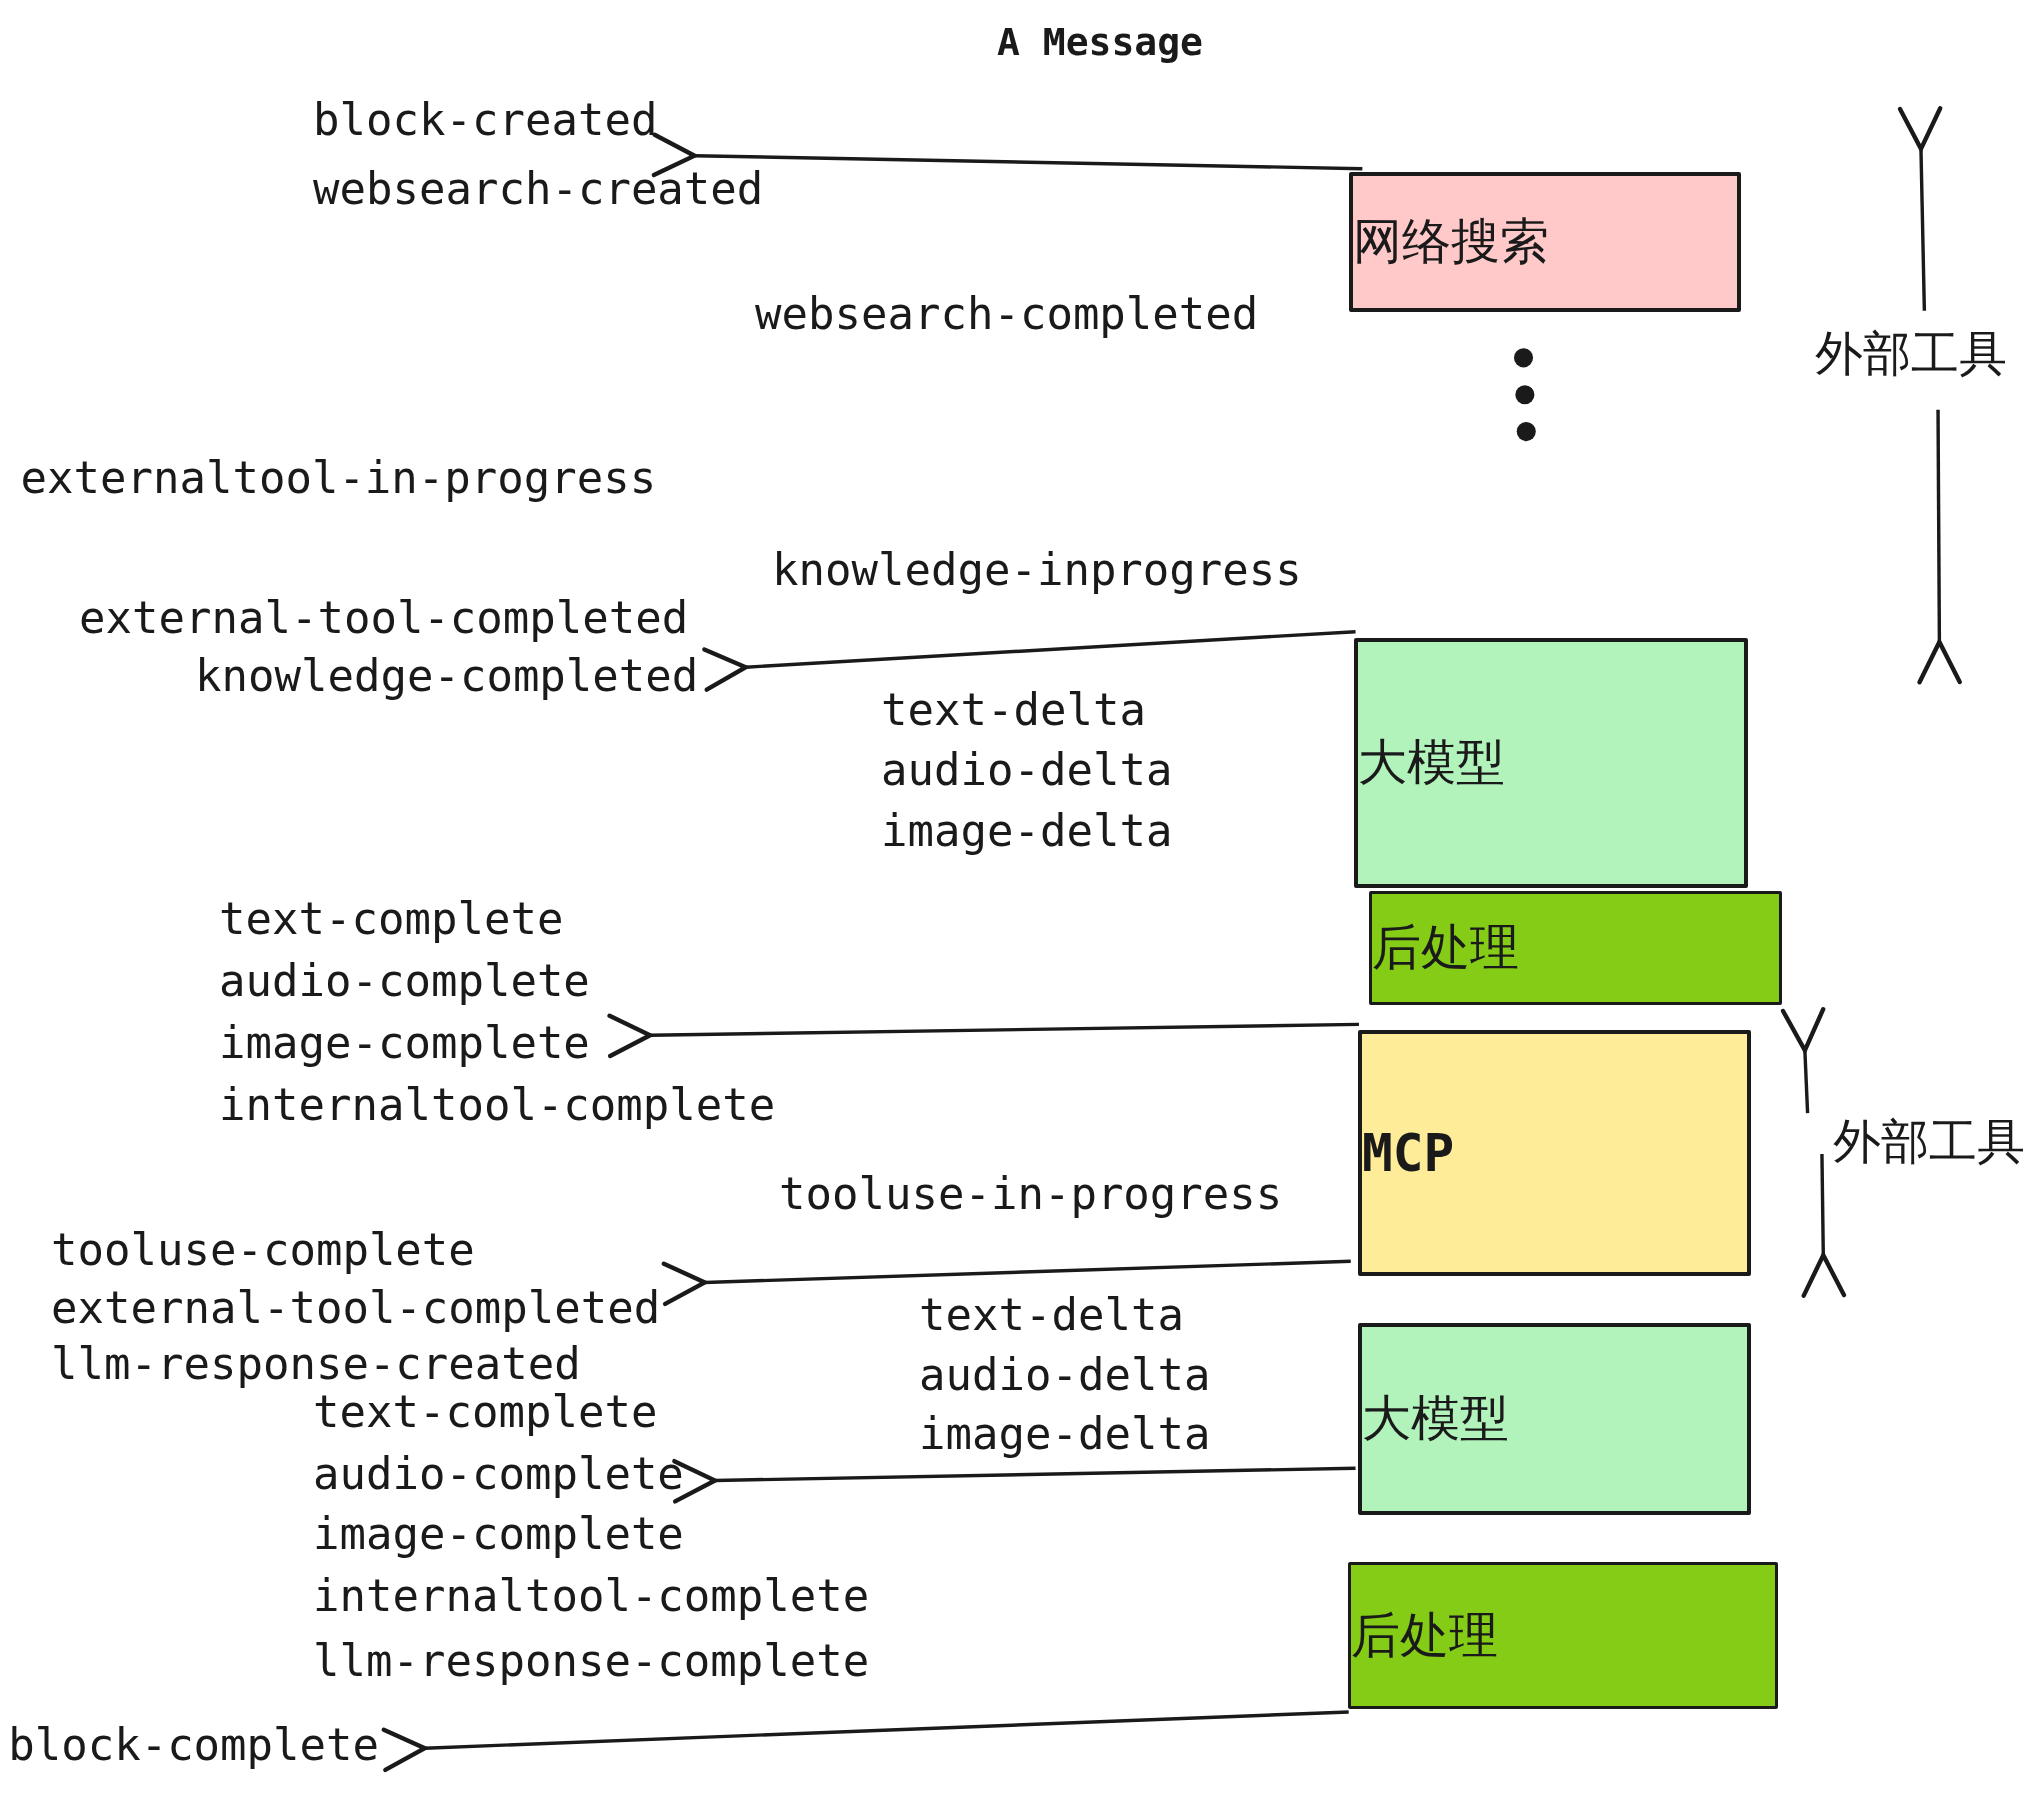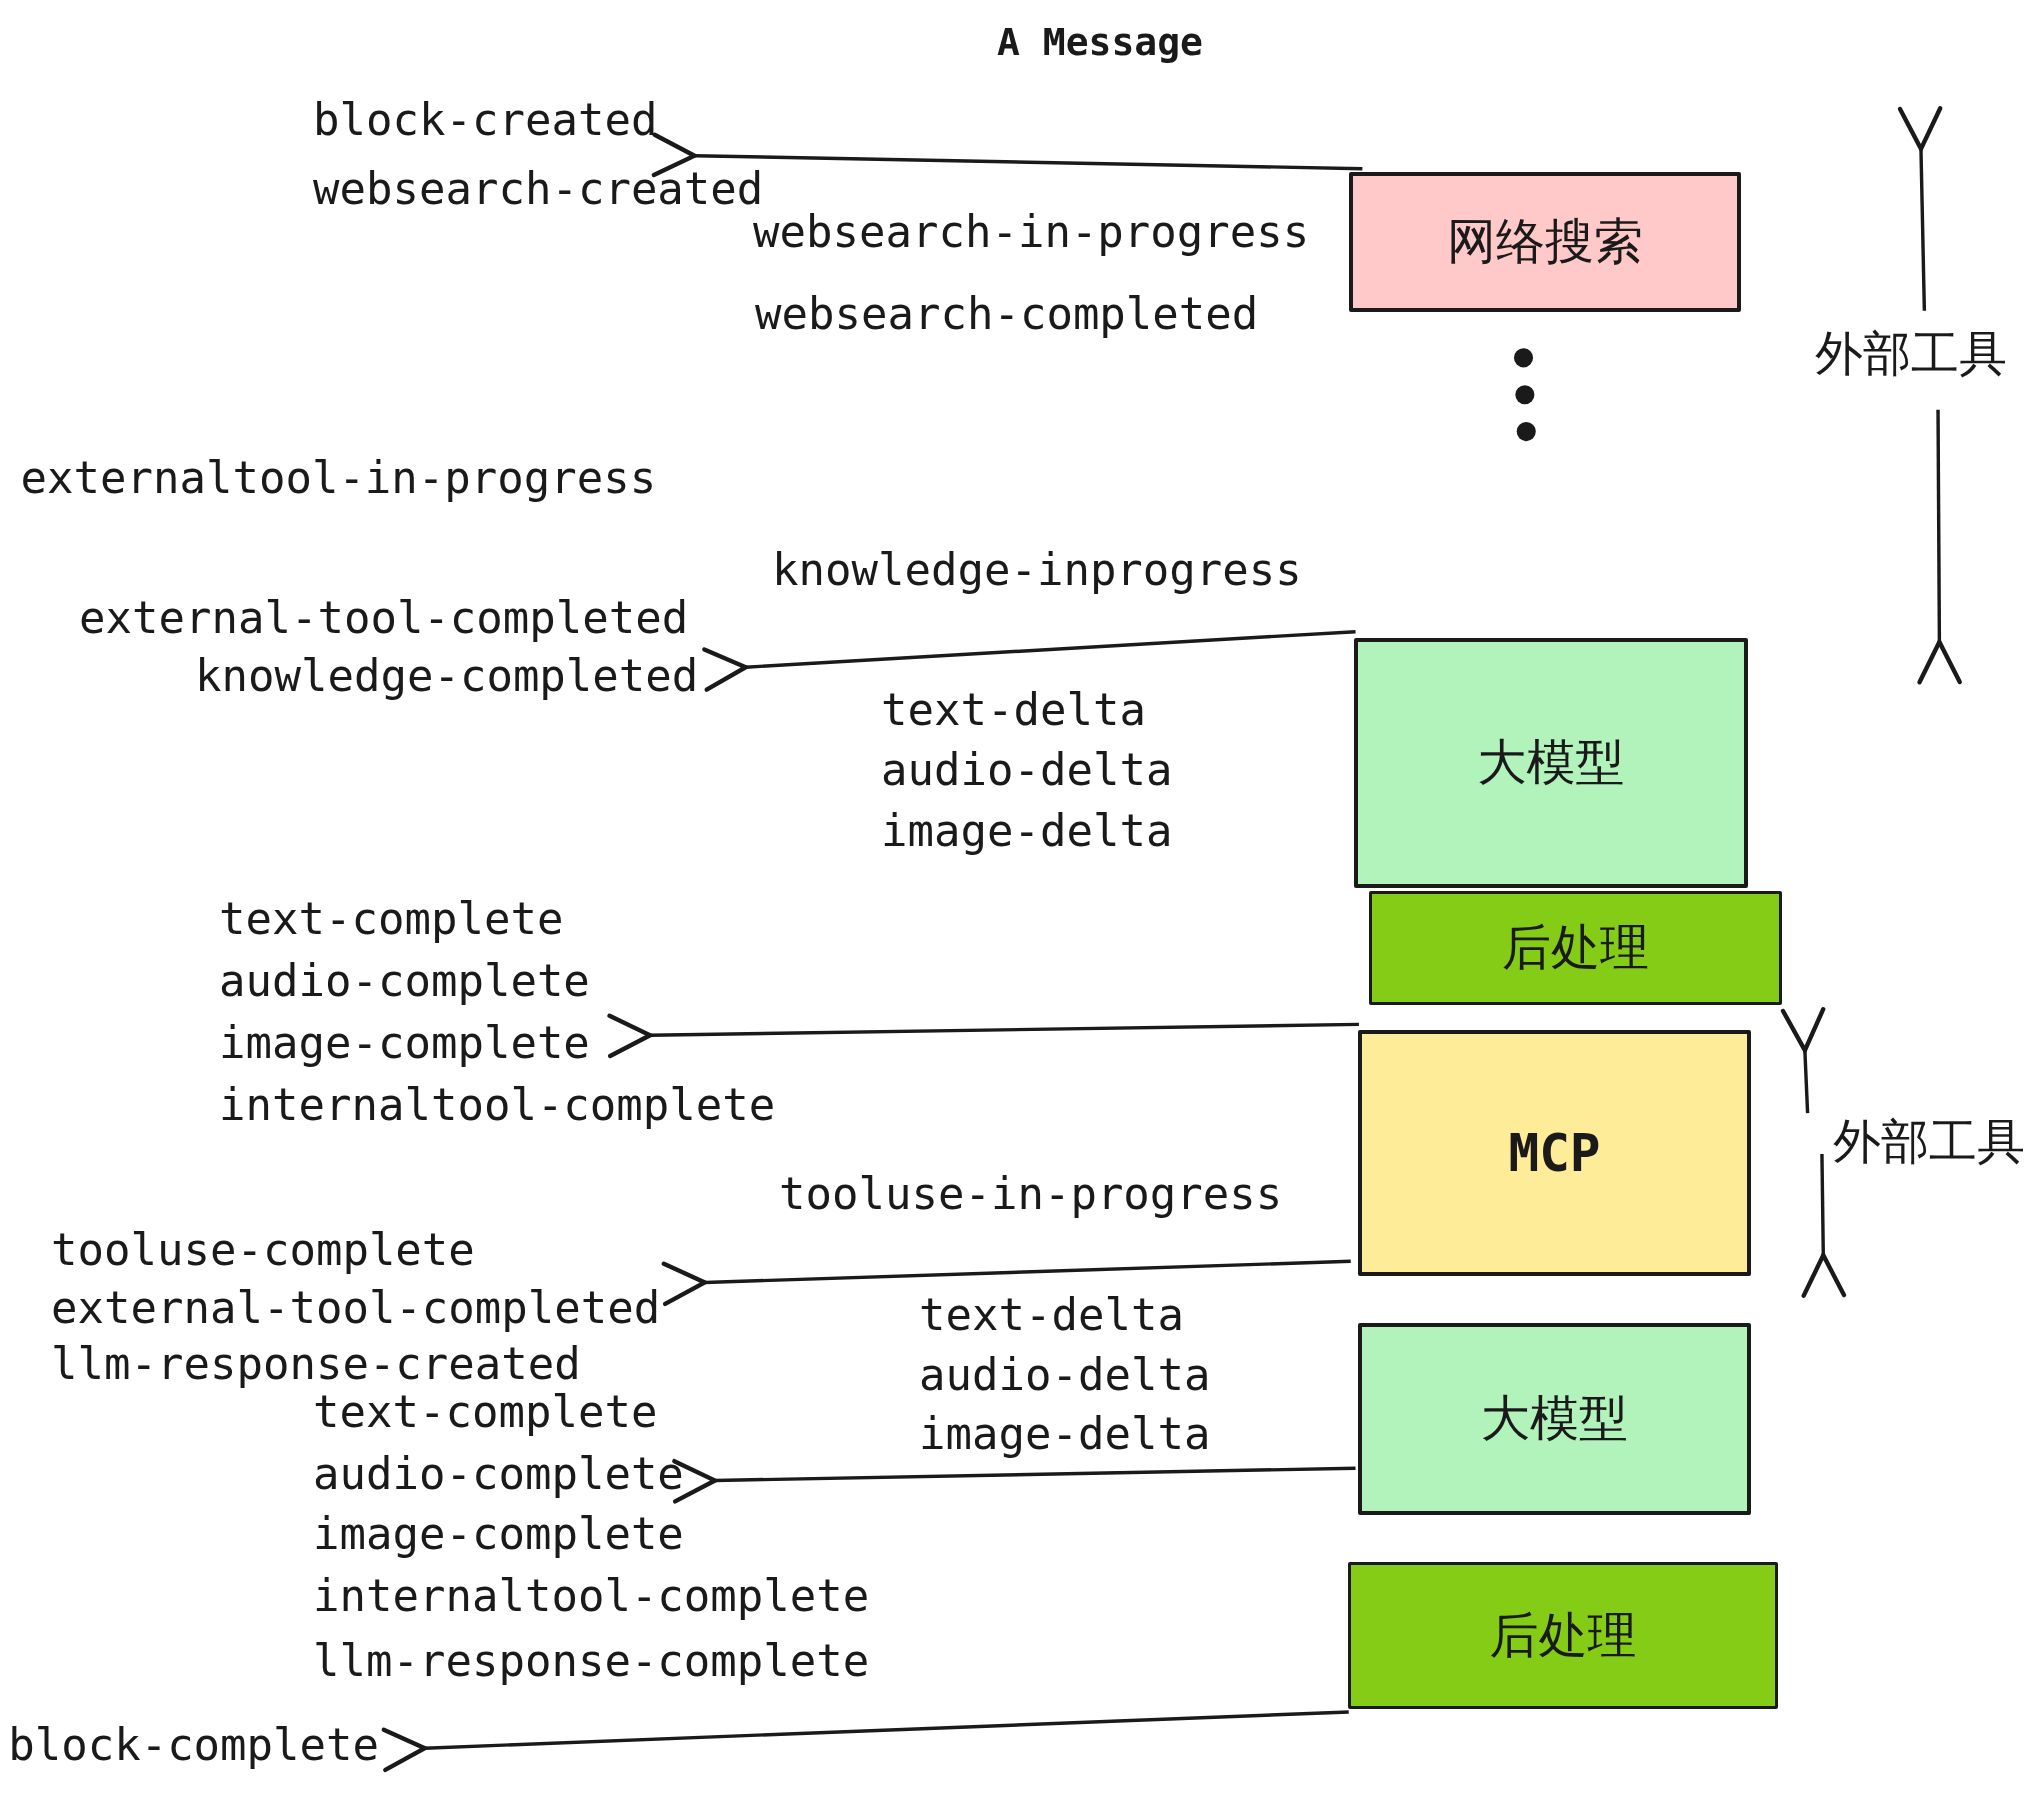--- a/index.html
+++ b/index.html
@@ -27,21 +27,20 @@
     transform: translateY(-50%);
     line-height: 1;
   }
   .box {
     position: absolute;
     box-sizing: border-box;
     border: 4.1px solid #1a1a1a;
     border-radius: 2px;
     display: flex;
     align-items: center;
-    justify-content: center;
   }
   .box.pink   { background: #ffc9c9; }
   .box.green  { background: #b2f2bb; }
   .box.yellow { background: #ffec99; }
   .box.white  { background: #84cc16; }
   .box .lbl {
     font-family: "DejaVu Sans", sans-serif;
     font-size: 49px;
     white-space: nowrap;
   }
@@ -90,21 +89,20 @@
 
     <circle cx="2231" cy="524" r="14" fill="#1a1a1a"></circle>
     <circle cx="2233" cy="578" r="14" fill="#1a1a1a"></circle>
     <circle cx="2235" cy="632" r="14" fill="#1a1a1a"></circle>
   </svg>
 
   <div class="title" style="left:965px; top:42px;">A Message</div>
 
   <div class="ev" style="left:313px;  top:120px;">block-created</div>
   <div class="ev" style="left:313px;  top:189px;">websearch-created</div>
-  <div class="ev" style="left:753px; top:232px;">websearch-in-progress</div>
   <div class="ev" style="left:755px; top:314px;">websearch-completed</div>
   <div class="ev" style="left:20.5px;   top:478px;">externaltool-in-progress</div>
   <div class="ev" style="left:772px; top:570px;">knowledge-inprogress</div>
   <div class="ev" style="left:79px;  top:618px;">external-tool-completed</div>
   <div class="ev" style="left:195px;  top:676px;">knowledge-completed</div>
   <div class="ev" style="left:881px; top:710px;">text-delta</div>
   <div class="ev" style="left:881px; top:770px;">audio-delta</div>
   <div class="ev" style="left:881px; top:831px;">image-delta</div>
   <div class="ev" style="left:219px;  top:919px;">text-complete</div>
   <div class="ev" style="left:219px;  top:981px;">audio-complete</div>

